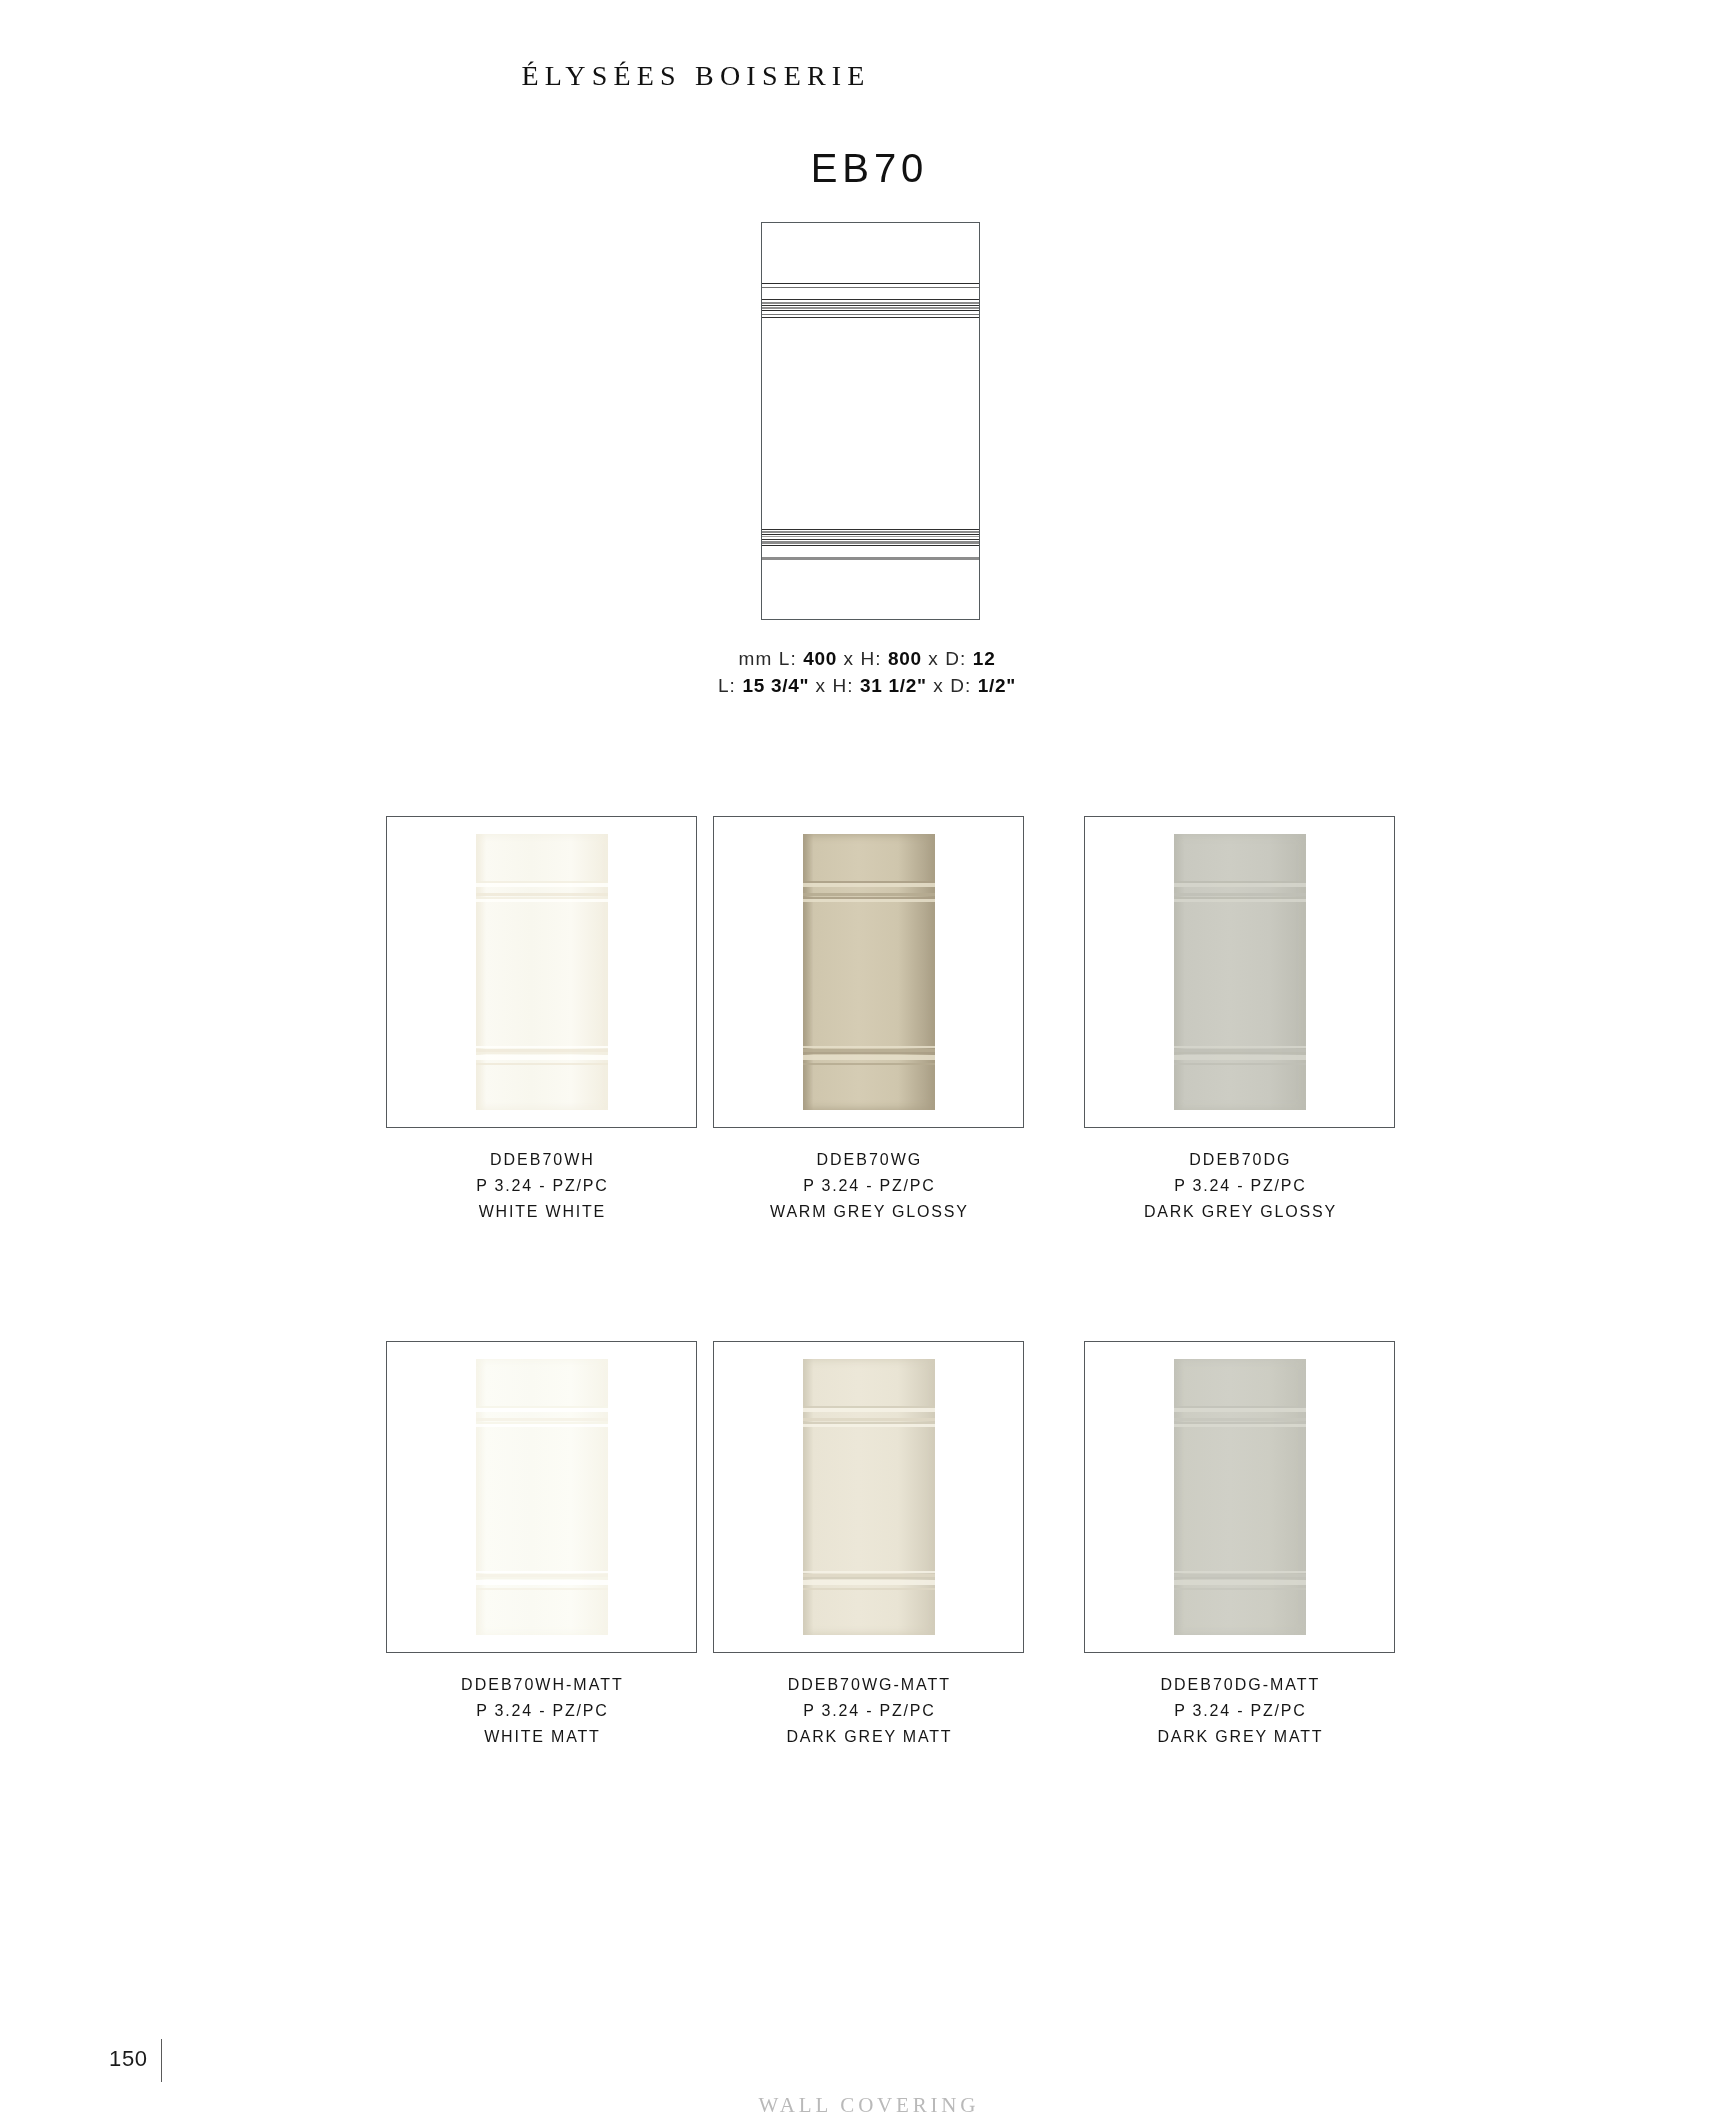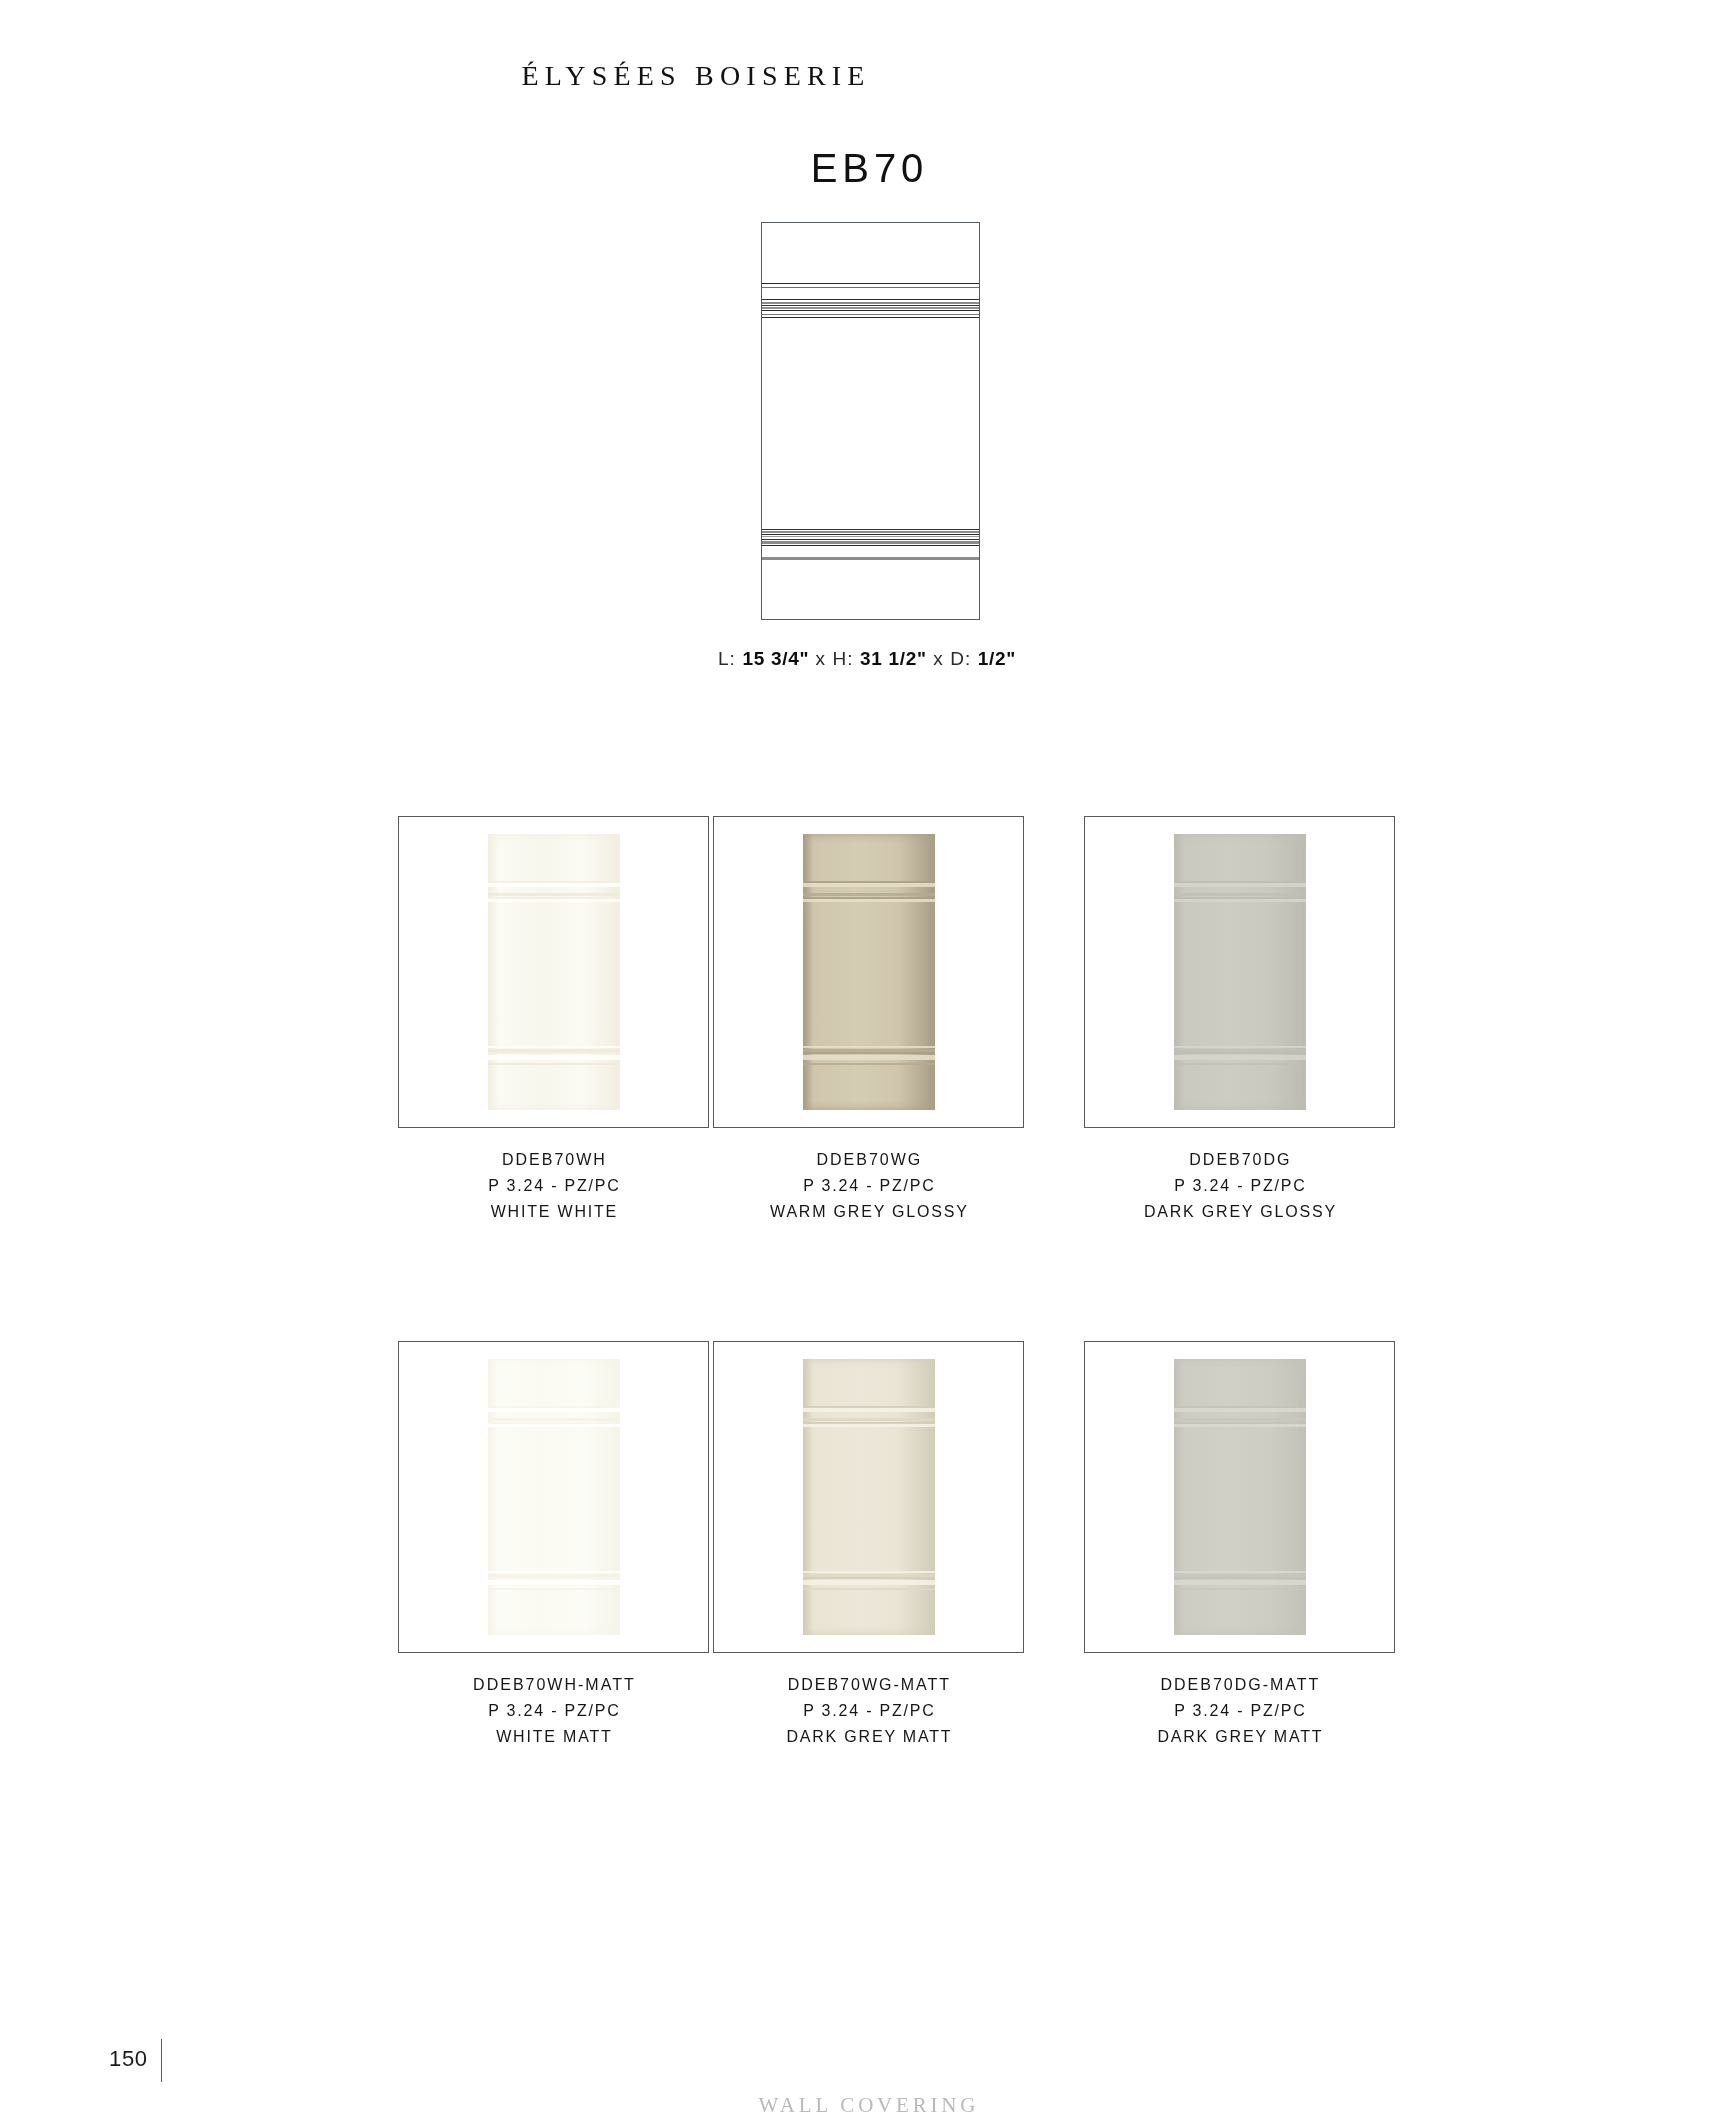--- a/index.html
+++ b/index.html
@@ -94,21 +94,21 @@
   }
   .variant-row {
     position: relative;
     height: 525px;
   }
   .variant-cell {
     position: absolute;
     top: 0;
     width: 311px;
   }
-  .variant-cell.c0 { left: 12px; padding-left: 47px; }
+  .variant-cell.c0 { left: 0px; padding-left: 47px; }
   .variant-cell.c1 { left: 374px; }
   .variant-cell.c2 { left: 745px; }
 
   .swatch-frame {
     position: relative;
     width: 311px;
     height: 312px;
     border: 0.7px solid #55595c;
     box-sizing: border-box;
     background: #ffffff;
@@ -207,20 +207,31 @@
     <div class="tdline" style="top:311px;height:1.4px;background:#2b2b2b;"></div>
     <div class="tdline" style="top:313px;height:1.4px;background:#9a9a9a;"></div>
     <div class="tdline" style="top:316px;height:1.4px;background:#333333;"></div>
     <div class="tdline" style="top:318px;height:2.8px;background:#8a8a8a;"></div>
     <div class="tdline" style="top:322px;height:1.4px;background:#2b2b2b;"></div>
     <div class="tdline" style="top:334px;height:2.8px;background:#8d8d8d;"></div>
   </div>
 </div>
 
 <div class="dims">
+  <div>
+    <span>mm</span>
+    <span>L:</span>
+    <span class="num">400</span>
+    <span>x</span>
+    <span>H:</span>
+    <span class="num">800</span>
+    <span>x</span>
+    <span>D:</span>
+    <span class="num">12</span>
+  </div>
   <div>
     <span>L:</span>
     <span class="num">15 3/4"</span>
     <span>x</span>
     <span>H:</span>
     <span class="num">31 1/2"</span>
     <span>x</span>
     <span>D:</span>
     <span class="num">1/2"</span>
   </div>

